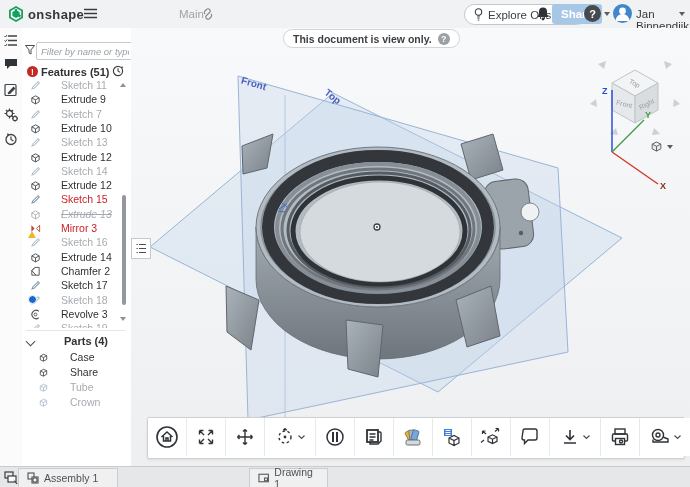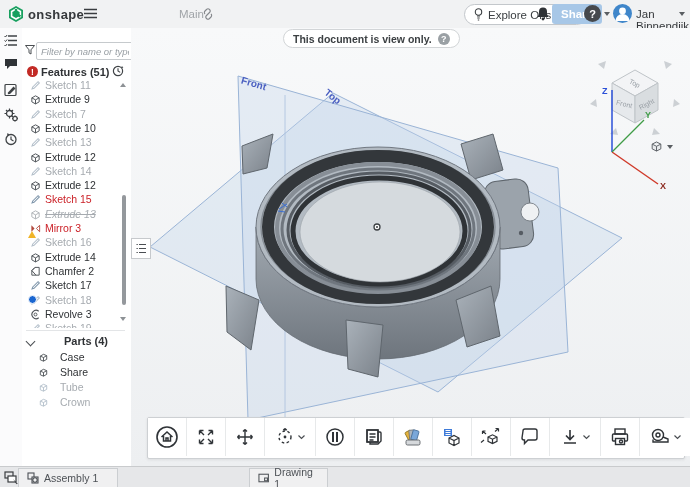--- a/index.html
+++ b/index.html
@@ -40,42 +40,42 @@
   #fpanel{left:22px;top:28px;width:109px;height:438px;background:#fff;border-right:1px solid #d9dcde;}
   #filter-box{position:absolute;left:14px;top:14px;width:88px;height:16px;border:1px solid #c6cacd;border-radius:2px;
               font-style:italic;font-size:9.5px;color:#6a6e72;padding:0 4px;background:#fff;font-family:"Liberation Sans",sans-serif;}
   #filter-box::placeholder{color:#9aa0a5;}
   #funnel{position:absolute;left:3px;top:17px;color:#4a4e52;}
   #feat-header{position:absolute;left:19px;top:38px;font-size:11px;font-weight:700;color:#2f3235;}
   #feat-err{position:absolute;left:5px;top:38px;width:11px;height:11px;border-radius:50%;background:#c22a25;color:#fff;
             font-size:8.5px;font-weight:700;display:flex;align-items:center;justify-content:center;}
   #rollback-clock{position:absolute;right:7px;top:37px;color:#3f4346;}
   #flist{position:absolute;left:0;top:50px;width:100px;height:250px;overflow:hidden;}
-  .frow{position:absolute;left:8px;height:14px;display:flex;align-items:center;gap:4px;width:92px;}
+  .frow{position:absolute;left:8px;height:14px;display:flex;align-items:center;gap:20px;width:92px;}
   .flabel{font-size:10.5px;color:#2f3235;white-space:nowrap;}
   .fic{width:11px;height:11px;flex:0 0 11px;color:#4d5257;position:relative;}
   .fic-sketch{color:#7e95aa;}
   .gray .flabel{color:#a6abb0;}
   .gray .fic{color:#b3bfca;}
   .red .flabel{color:#cb2128;}
   .strike .flabel{text-decoration:line-through;color:#a6abb0;font-style:italic;}
   .warnbadge{position:absolute;left:6px;top:46px;width:0;height:0;border-left:4px solid transparent;
              border-right:4px solid transparent;border-bottom:7px solid #f0b429;z-index:3;}
   .bluedot{position:absolute;left:-2px;top:2px;width:7px;height:7px;border-radius:50%;background:#1a66d0;
            border:1.5px solid #fff;}
   .scroll-arrow{position:absolute;right:5px;width:0;height:0;border-left:3.5px solid transparent;
                 border-right:3.5px solid transparent;}
   #scroll-up{top:55px;border-bottom:4px solid #8d9195;}
   #scroll-down{top:289px;border-top:4px solid #8d9195;}
   #fscrollbar{position:absolute;left:100px;top:167px;width:4px;height:110px;background:#94989c;border-radius:2px;}
   #parts-divider{position:absolute;left:4px;right:6px;top:302px;border-top:1px solid #e3e5e7;}
   #parts-header{position:absolute;left:18px;top:307px;font-size:11px;font-weight:700;color:#2f3235;margin-left:24px;}
   #parts-chevron{position:absolute;left:5px;top:310px;width:6px;height:6px;border-right:1.5px solid #4a4e52;
                  border-bottom:1.5px solid #4a4e52;transform:rotate(45deg);}
-  .prow{position:absolute;left:16px;height:14px;display:flex;align-items:center;gap:11px;}
+  .prow{position:absolute;left:16px;height:14px;display:flex;align-items:center;gap:21px;}
   
   #viewport{left:131px;top:28px;width:559px;height:438px;background:linear-gradient(#f8f9fa,#edeff1);overflow:hidden;}
   .plane-label{position:absolute;color:#4a5fc1;font-size:10px;font-weight:600;}
   #feat-handle{left:131px;top:238px;width:18px;height:19px;background:#fff;border:1px solid #c6c9cc;
                display:flex;align-items:center;justify-content:center;z-index:20;}
   
   #cubezone{left:586px;top:56px;width:100px;height:140px;}
   #cube-menu{left:650px;top:140px;display:flex;align-items:center;gap:4px;}
   
   #btoolbar{left:147px;top:417px;width:536px;height:40px;background:#fff;border:1px solid #cdd0d3;border-radius:2px;

